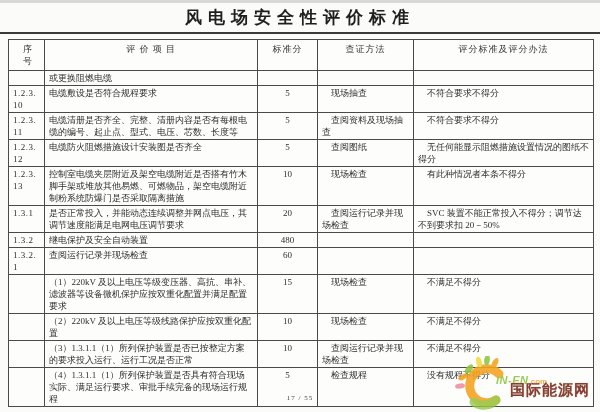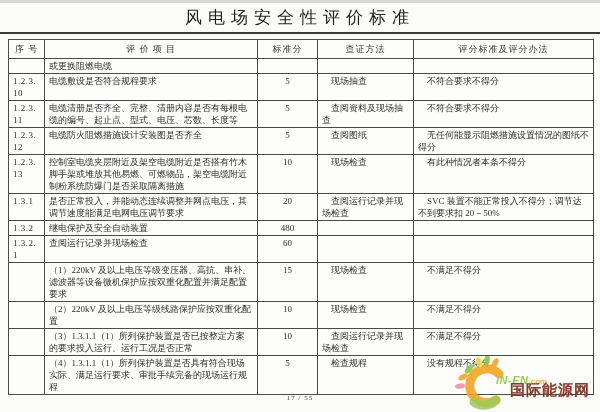--- a/index.html
+++ b/index.html
@@ -5,38 +5,38 @@
   html,body{margin:0;padding:0;}
   body{
     width:600px;height:412px;position:relative;overflow:hidden;
     background:#fbfbfa;
     font-family:"Liberation Serif","DejaVu Serif",serif;
     color:#2e2e2e;
   }
   .top-strip{position:absolute;top:0;left:0;width:600px;height:3px;background:#d8d8d6;}
   .page-title{
     margin:6px 0 3px 0;text-align:center;
-    font-size:17px;font-weight:normal;letter-spacing:6px;color:#1f1f1f;
+    font-size:17px;font-weight:bold;letter-spacing:6px;color:#1f1f1f;
   }
   .title-rule{width:600px;height:0;border-top:2px solid #3a3a3a;margin:0 0 5px 0;}
   table.eval{
     margin-left:8px;width:585px;
     border-collapse:collapse;table-layout:fixed;
     font-size:9px;line-height:12px;
     background:#fdfdfc;
   }
   table.eval th,table.eval td{
     border:1px solid #4a4a48;
     padding:1px 4px;
     vertical-align:top;
     overflow:hidden;
     word-break:break-all;
   }
   table.eval th{
-    font-weight:normal;text-align:center;padding:3px 2px;letter-spacing:1px;color:#333;
+    font-weight:normal;text-align:center;padding:3px 14px;letter-spacing:1px;color:#333;
   }
   col.c-no{width:36px;}
   col.c-item{width:213px;}
   col.c-score{width:60px;}
   col.c-method{width:96px;}
   col.c-criteria{width:180px;}
   td.no{padding-left:3px;letter-spacing:.5px;}
   td.item{text-align:left;}
   td.score{text-align:center;vertical-align:middle;}
   td.method{text-align:left;text-indent:1em;}

